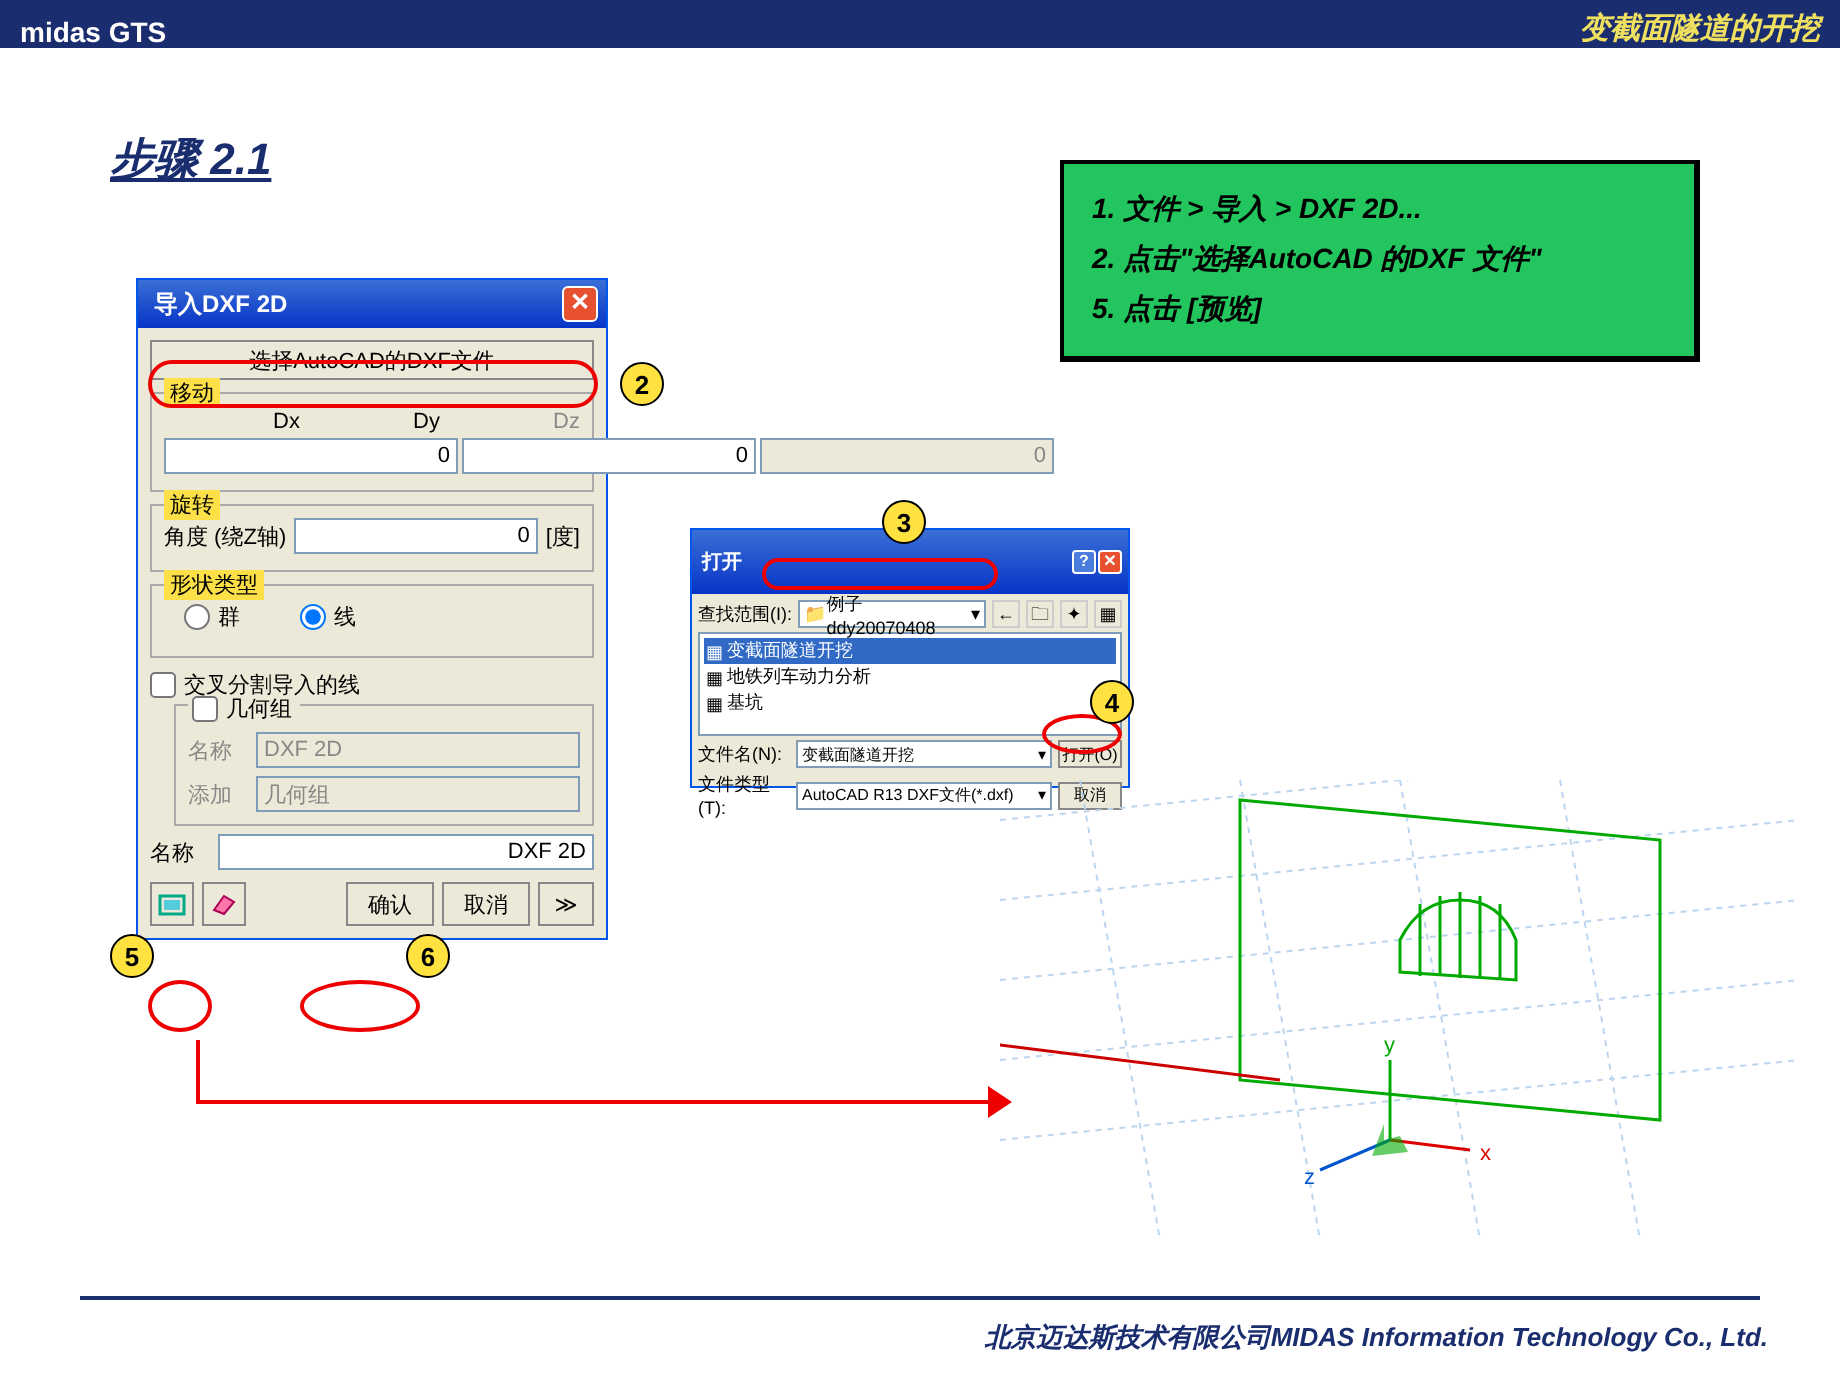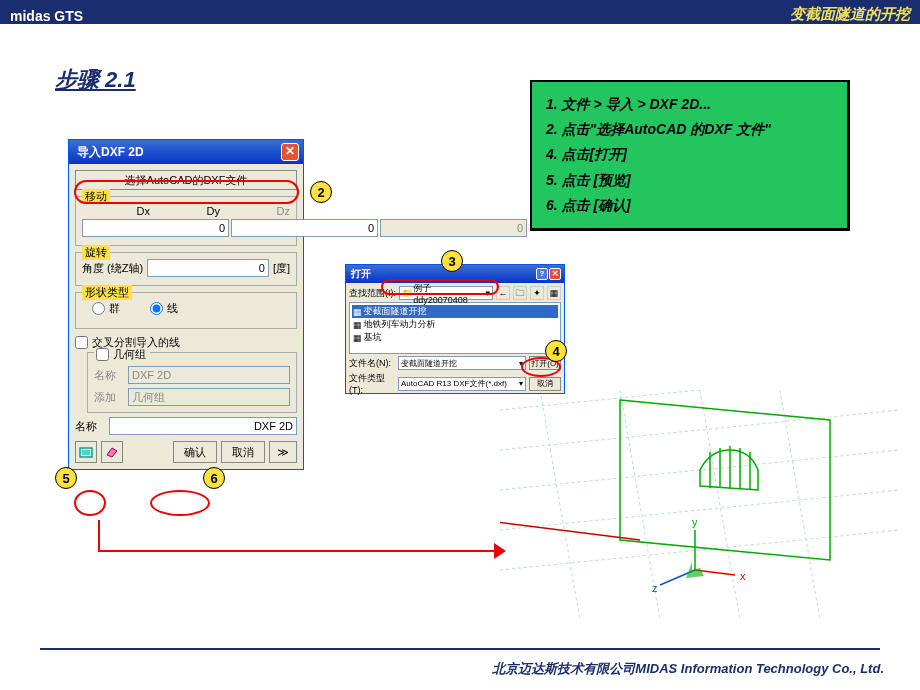--- a/index.html
+++ b/index.html
@@ -140,21 +140,21 @@
 
 .dlg2 {
   position: absolute;
   top: 264px; left: 345px;
   width: 220px; height: 130px;
   background: #ece9d8;
   border: 1px solid #0055ea;
   font-size: 9px;
 }
 .dlg2-title {
-  height: 18px;
+  height: 32px;
   background: linear-gradient(#3a6ed5,#0734c7);
   display:flex; align-items:center; justify-content: space-between;
   color: #fff; font-size: 10px; font-weight:bold;
   padding: 0 3px 0 5px;
 }
 .dlg2-title-icons { display:flex; gap:1px; }
 .dlg2-title-icons span {
   width:12px; height:12px;
   background:#4a7ce0; border:1px solid #fff; border-radius:2px;
   font-size:8px; text-align:center; line-height:10px;
@@ -211,23 +211,21 @@
 <div class="header">
   <span class="header-left">midas GTS</span>
   <span class="header-right">变截面隧道的开挖</span>
 </div>
 
 <div class="step-title">步骤 2.1</div>
 
 <div class="instructions">
   <div>1. 文件 &gt; 导入 &gt; DXF 2D...</div>
   <div>2. 点击"选择AutoCAD 的DXF 文件"</div>
-  <div>4. 点击[打开]</div>
   <div>5. 点击 [预览]</div>
-  <div>6. 点击 [确认]</div>
 </div>
 
 <div class="dlg1">
   <div class="dlg1-title">
     <span>导入DXF 2D</span>
     <span class="dlg1-close">✕</span>
   </div>
   <div class="dlg1-body">
     <button class="dlg1-btn-select">选择AutoCAD的DXF文件</button>
 

